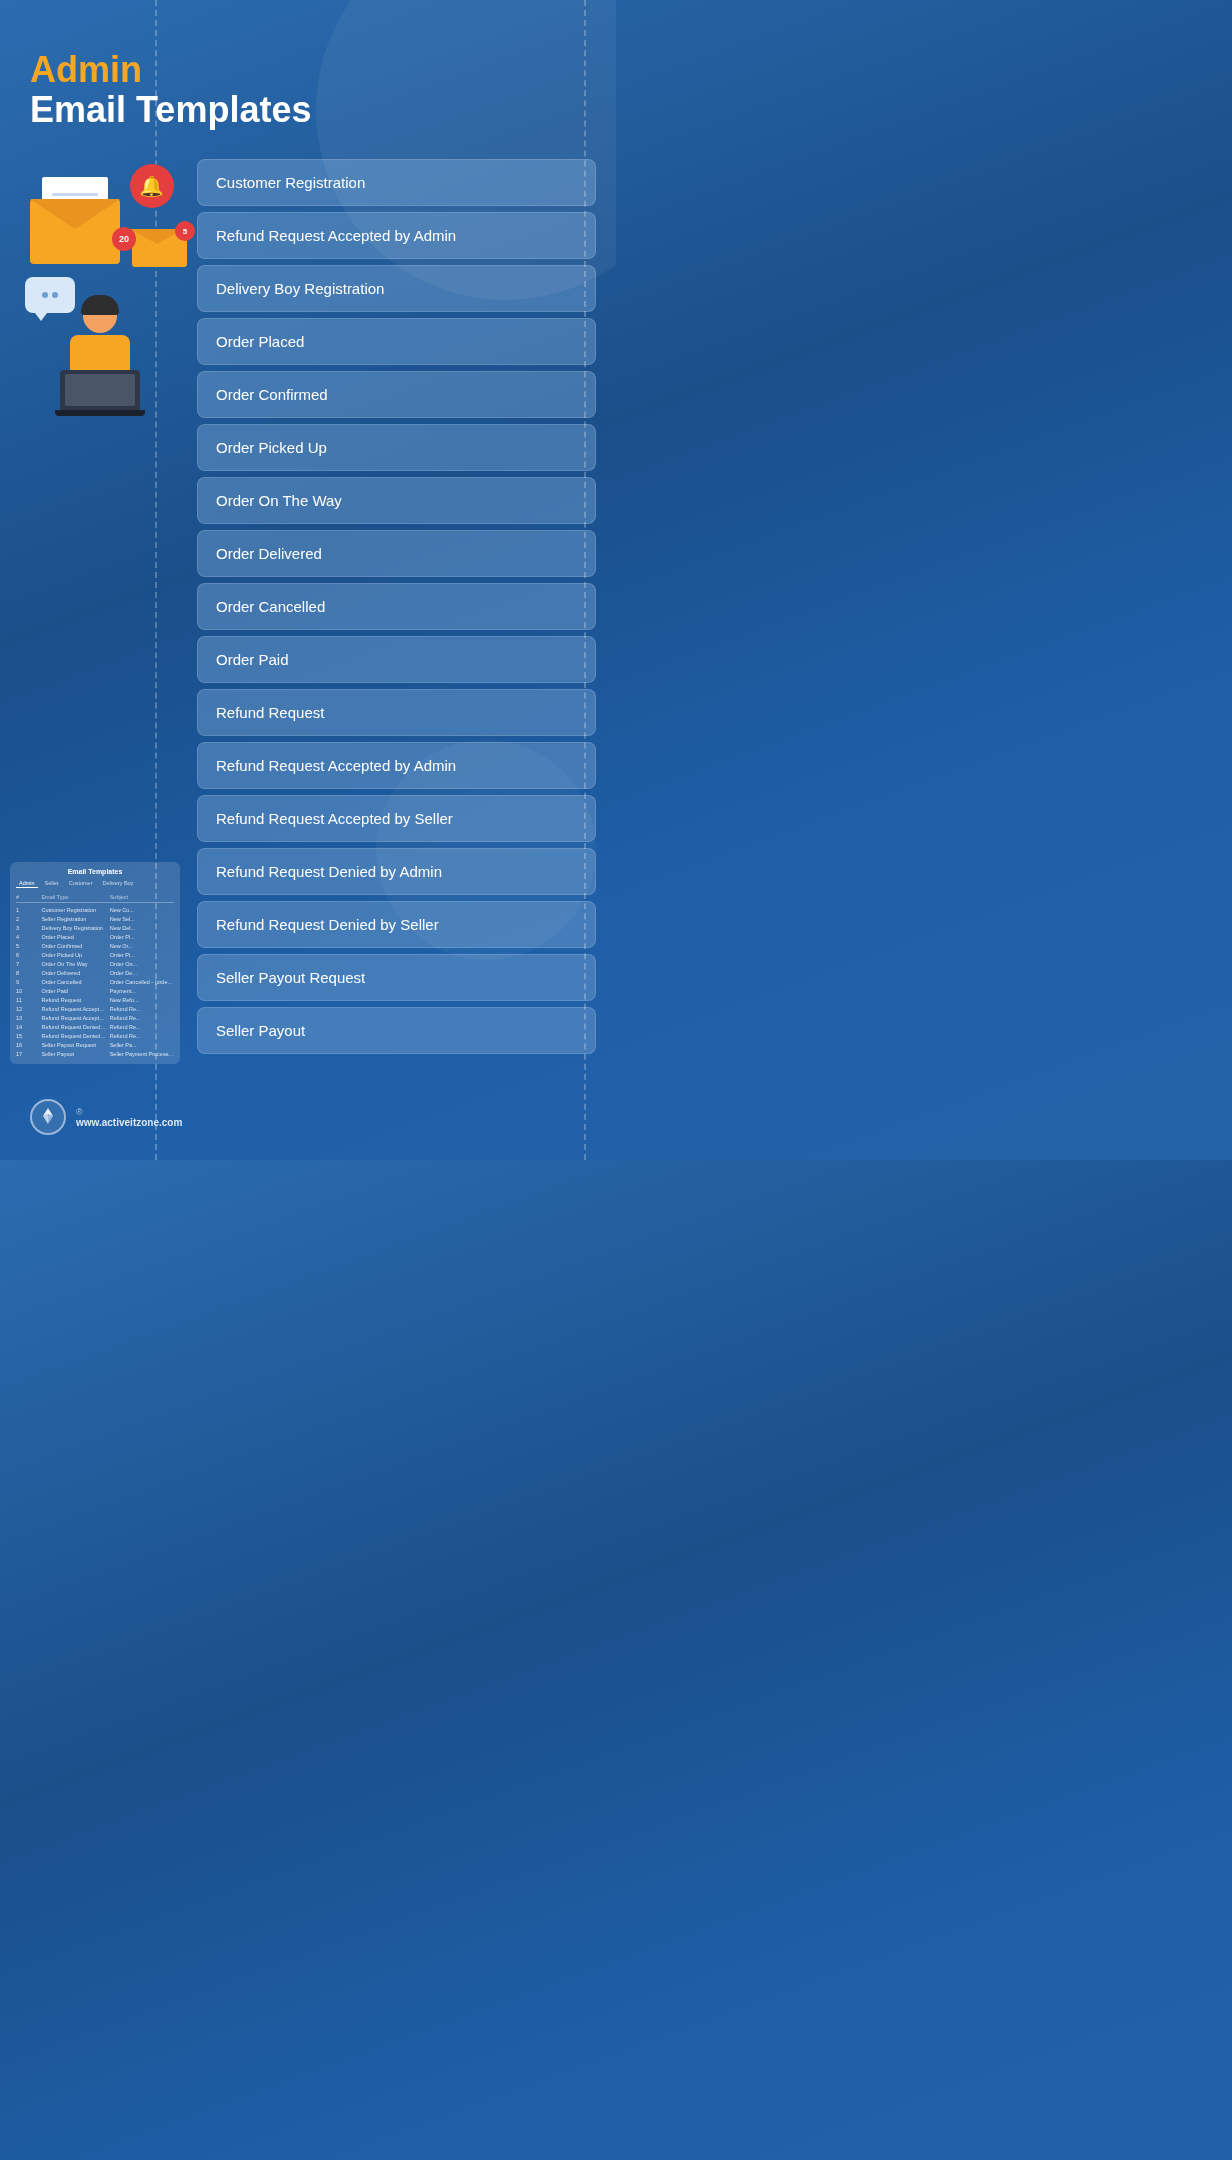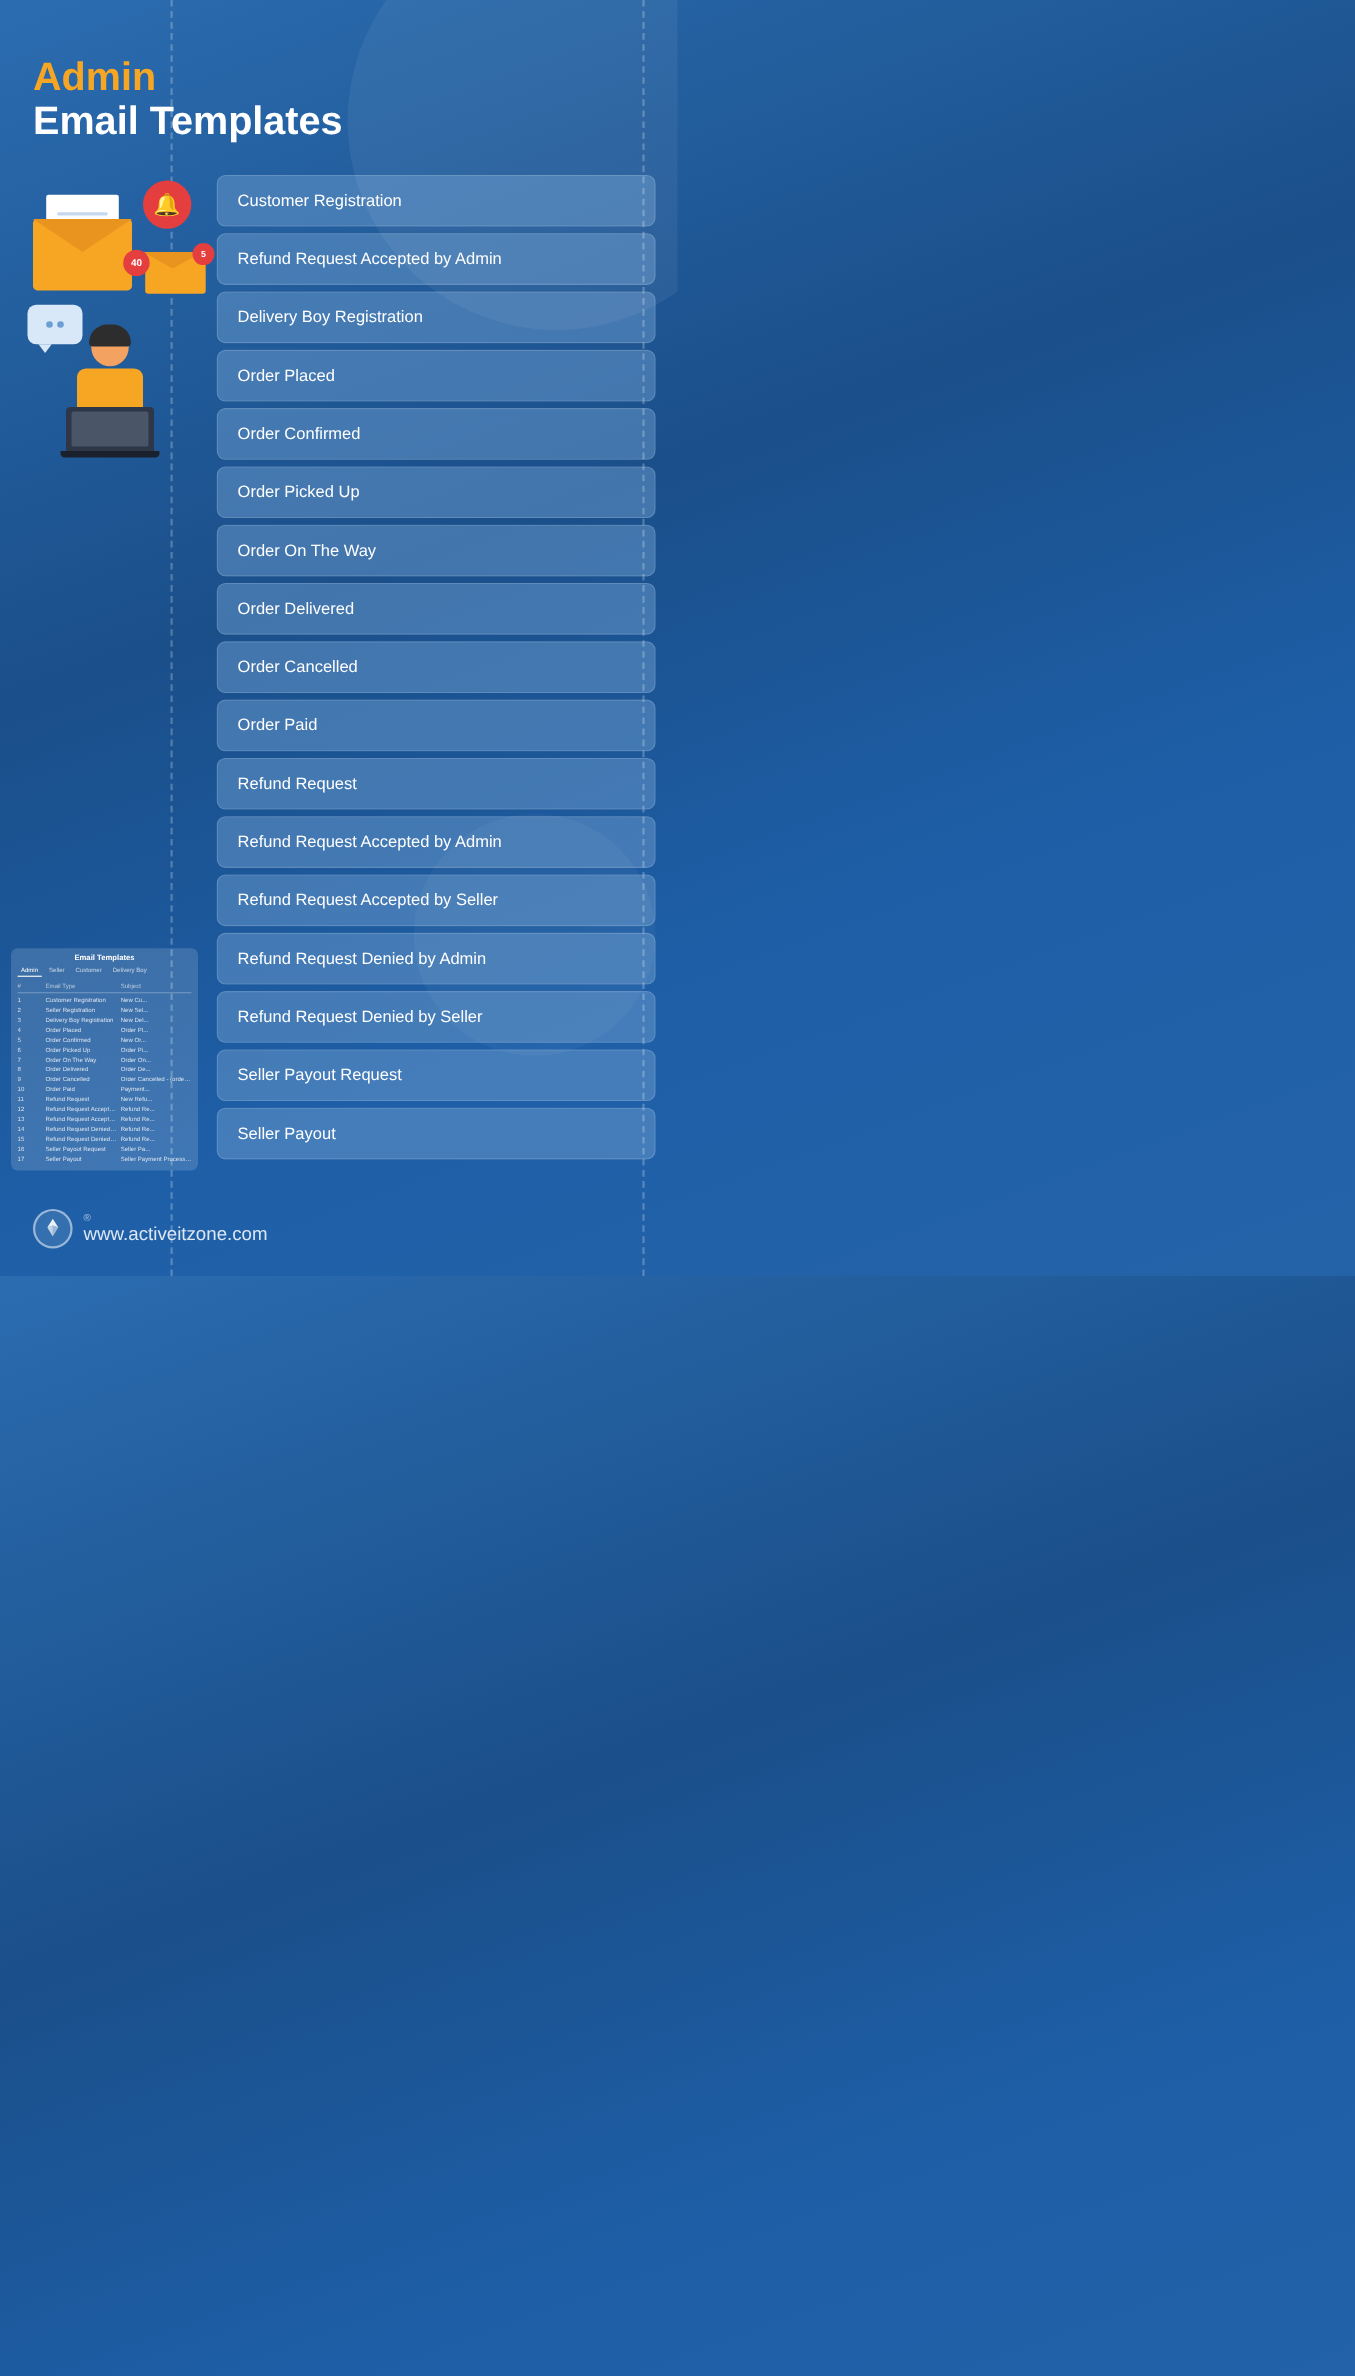--- a/index.html
+++ b/index.html
@@ -460,21 +460,21 @@
 
       <div class="envelope-main">
         <div class="envelope-paper">
           <div class="paper-line"></div>
           <div class="paper-line"></div>
           <div class="paper-line-short"></div>
         </div>
         <div class="envelope-body">
           <div class="envelope-flap"></div>
         </div>
-        <div class="badge-20">40</div>
+        <div class="badge-20">20</div>
       </div>
 
       <div style="position:absolute; top:70px; left:112px; width:55px; height:38px; background:#f6a623; border-radius:3px;"></div>
       <div class="envelope-small-flap"></div>
       <div class="badge-5">5</div>
 
       <div class="chat-bubble">
         <div class="chat-dot"></div>
         <div class="chat-dot"></div>
       </div>
@@ -624,15 +624,15 @@
 <div class="footer">
   <div class="logo-circle">
     <svg width="22" height="22" viewBox="0 0 22 22">
       <path d="M11 2 L6 10 L11 8 L16 10 Z" fill="white" opacity="0.9"></path>
       <path d="M6 10 L11 8 L11 18 Z" fill="white" opacity="0.7"></path>
       <path d="M16 10 L11 8 L11 18 Z" fill="white" opacity="0.5"></path>
     </svg>
   </div>
   <div>
     <div style="font-size:9px; color:rgba(255,255,255,0.6);"><span>®</span></div>
-    <div style="font-size:17px; color:rgba(255,255,255,0.85); font-weight:400;">www.activeitzone.com</div>
+    <div style="font-size:10px; color:rgba(255,255,255,0.85); font-weight:700;">www.activeitzone.com</div>
   </div>
 </div>
 
 </body></html>

